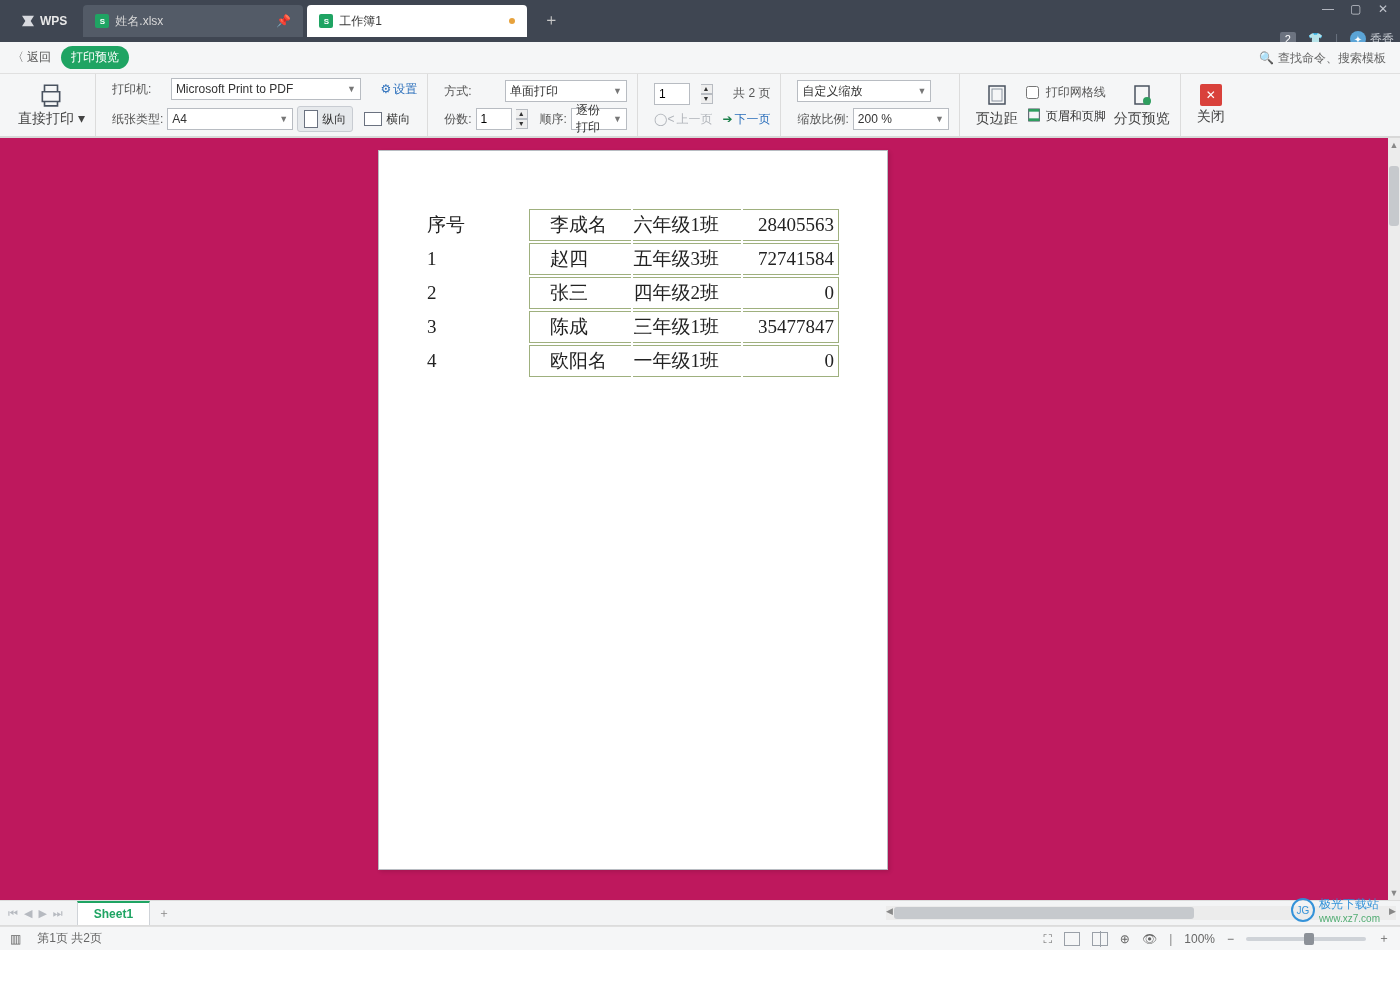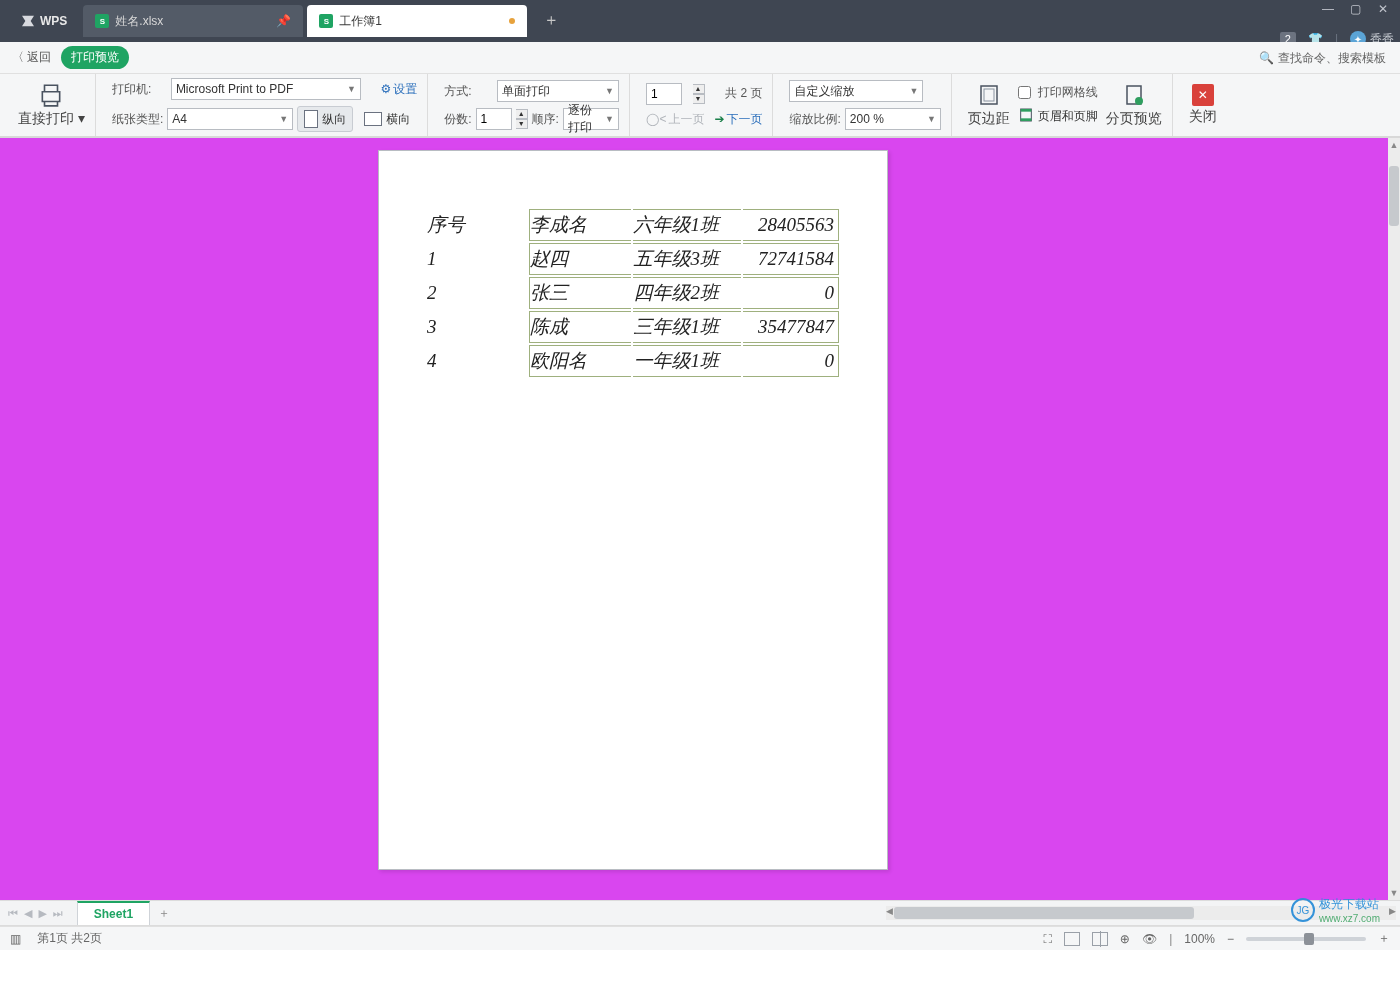--- a/index.html
+++ b/index.html
@@ -137,23 +137,22 @@
   .orient-btn .pg.land { width:18px; height:14px; }
   .chk { display:flex; align-items:center; gap:4px; color:#555; }
   .close-btn .sq {
     width:22px; height:22px; background:#d9413b; color:#fff;
     display:flex; align-items:center; justify-content:center; border-radius:2px;
   }
 
   
   .canvas-wrap {
     position:absolute; top:138px; left:0; right:12px; bottom:100px;
-    background:#d946ef;
+    background:#be185d;
     overflow:hidden;
-    font-style:italic;
   }
   .vscroll {
     position:absolute; top:138px; right:0; width:12px; bottom:100px;
     background:#ececec;
   }
   .vscroll .thumb {
     position:absolute; top:28px; left:1px; right:1px; height:60px;
     background:#c6c9cd; border-radius:3px;
   }
   .vscroll .arrow { position:absolute; left:0; right:0; text-align:center; color:#888; font-size:9px;}
@@ -174,21 +173,21 @@
     padding: 56px 46px;
     font-family: "SimSun","STSong",serif;
     font-size: 19px;
     color:#222;
   }
   .ptable {
     width: 100%;
   }
   .ptable tr td { padding: 2px 0; }
   .ptable td.seq { width: 84px; }
-  .ptable td.name { width: 86px; border:1px solid #9fb07e; border-right:none; padding-left:0;}
+  .ptable td.name { width: 86px; border:1px solid #9fb07e; border-right:none; padding-left:20px;}
   .ptable td.cls  { width: 90px; border-top:1px solid #9fb07e; border-bottom:1px solid #9fb07e; }
   .ptable td.num  { width: 78px; border:1px solid #9fb07e; border-left:none; text-align:right; padding-right:4px;}
   .ptable tr:first-child td.name,
   .ptable tr:first-child td.cls,
   .ptable tr:first-child td.num { border-top:1px solid #9fb07e; }
 
   
   .sheetbar {
     position:absolute; left:0; right:0; bottom:74px;
     height:26px; background:#f3f4f5; border-top:1px solid #dcdcdc; border-bottom:1px solid #dcdcdc;
@@ -345,21 +344,21 @@
           <span class="caret">▼</span>
         </span>
       </div>
       <div class="row">
         <label>份数:</label>
         <input type="text" class="num" value="1" style="">
         <span class="spin">
             <span class="s">▲</span>
             <span class="s">▼</span>
           </span>
-        <label style="">顺序:</label>
+        <label style="margin-left:8px">顺序:</label>
         <span class="combobox" style="width:56px">
           <span>逐份打印</span>
           <span class="caret">▼</span>
         </span>
       </div>
     </div>
   </div>
 
   <div class="rgroup">
     <div class="formrow">

